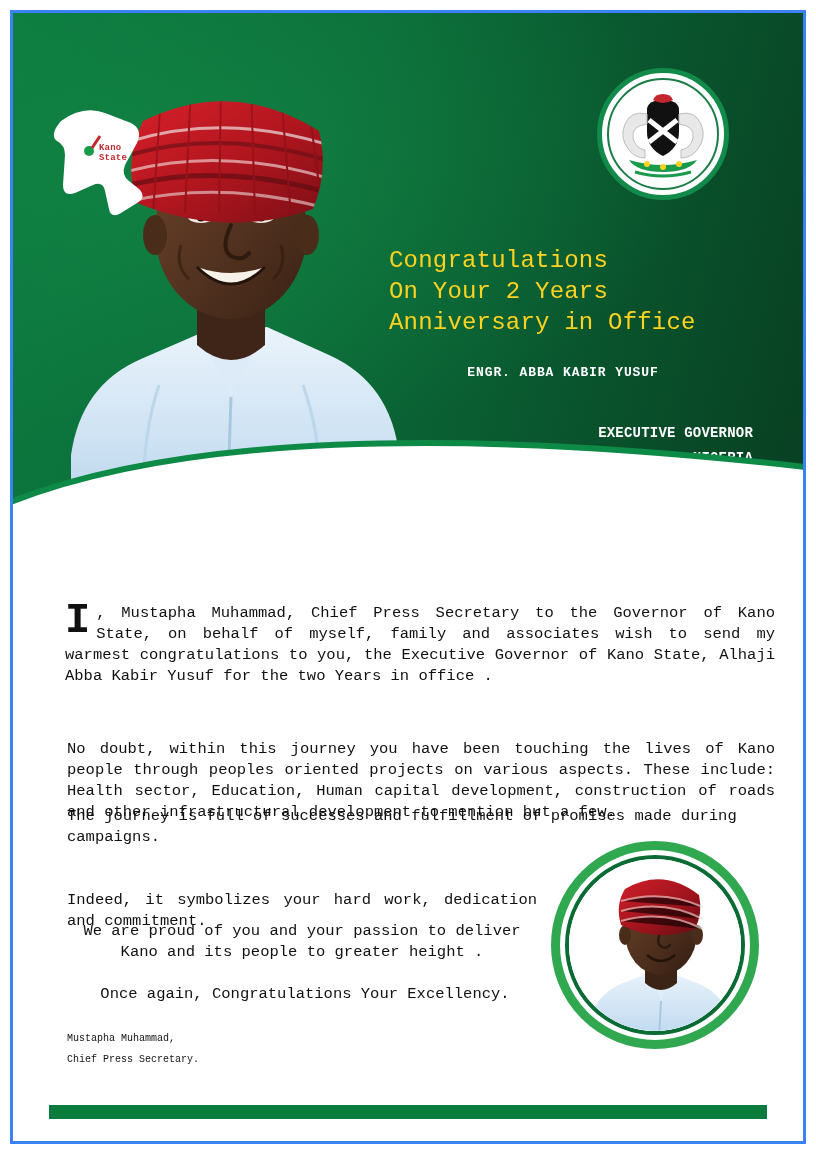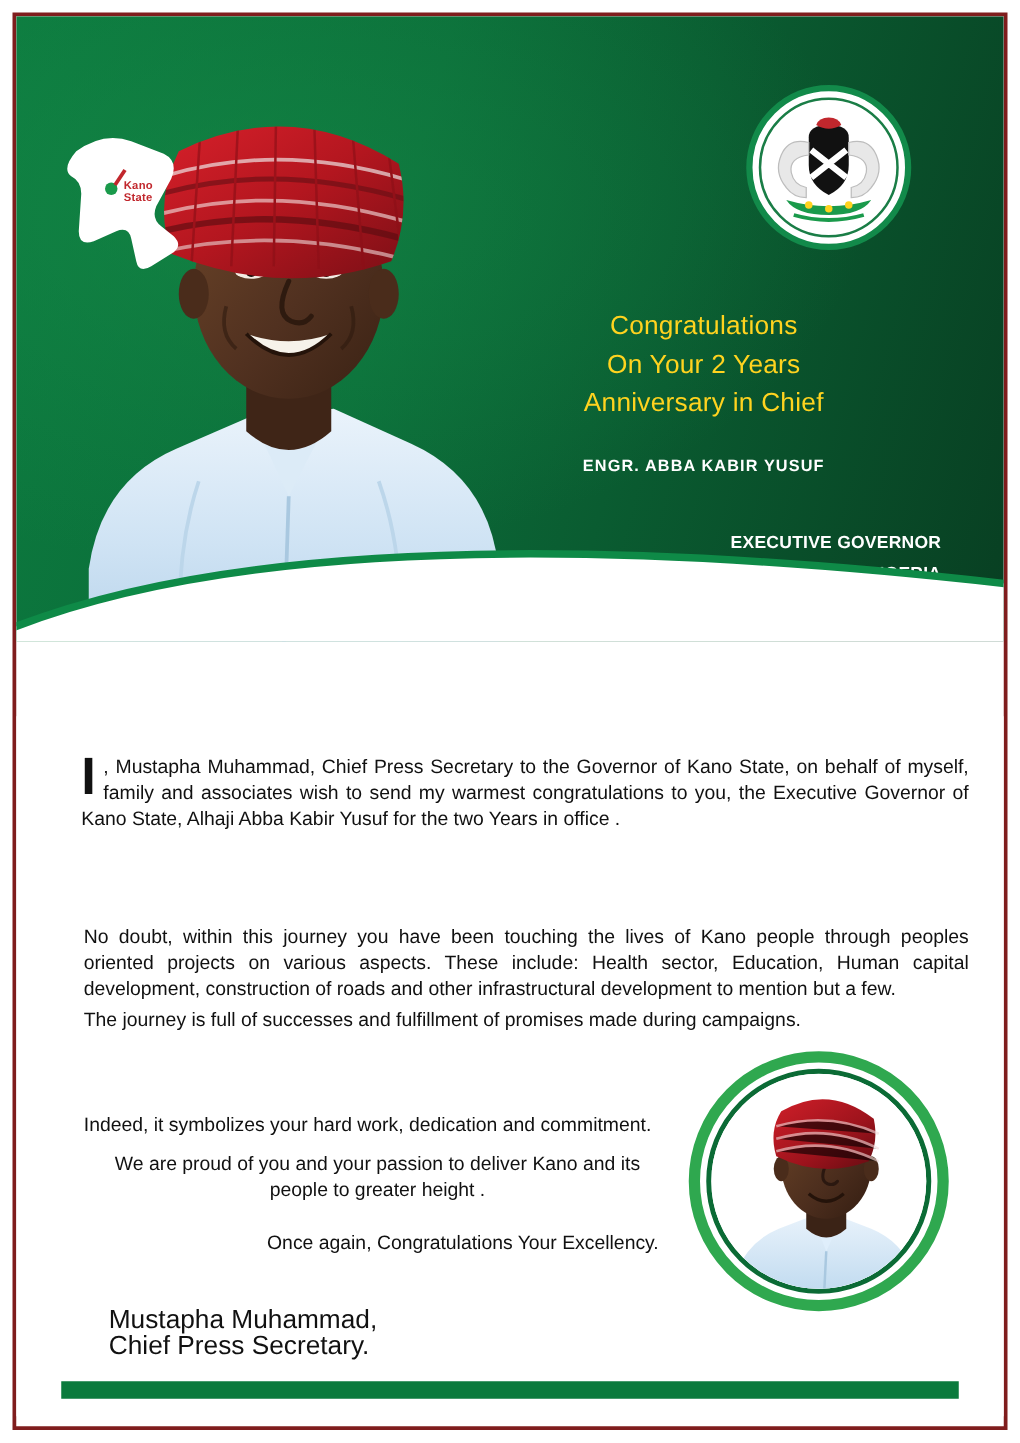--- a/index.html
+++ b/index.html
@@ -23,24 +23,25 @@
     left: 0; top: 0;
     width: 816px; height: 1154px;
     background: #ffffff;
     box-sizing: border-box;
     padding: 10px;
   }
   .inner {
     position: relative;
     width: 796px;
     height: 1134px;
-    border: 3px solid #7f1d1d;
+    border: 3px solid #3b82f6;
     box-sizing: border-box;
     overflow: hidden;
     background: #ffffff;
+    font-family: Liberation Mono, monospace;
   }
   
   .top-panel {
     position: absolute;
     left: 0; top: 0;
     width: 790px;
     height: 500px;
     background: linear-gradient(105deg, #0c7a3f 0%, #0b6d39 38%, #0a5c31 62%, #083f22 100%);
     overflow: hidden;
   }
@@ -106,26 +107,26 @@
   .portrait {
     position: absolute;
     left: 18px;
     top: 42px;
     width: 400px;
     height: 468px;
   }
   
   .headline {
     position: absolute;
-    right: 50px;
+    right: 34px;
     top: 232px;
     width: 380px;
-    text-align: center;
+    text-align: left;
     color: #ffd31f;
-    font-size: 21px;
+    font-size: 24px;
     line-height: 31px;
     font-weight: 400;
     letter-spacing: .2px;
   }
   .sub-name {
     position: absolute;
     right: 50px;
     top: 352px;
     width: 380px;
     text-align: center;
@@ -173,30 +174,29 @@
     font-size: 42px;
     line-height: 36px;
     font-weight: bold;
     padding: 0 6px 0 0;
     color: #111111;
   }
   .p2 { left: 54px; top: 132px; width: 708px; margin-top: 34px; }
   .p3 { left: 54px; top: 233px; width: 708px; text-align: left; }
   .p4 { left: 54px; top: 283px; width: 470px; margin-top: 34px; }
   .p5 { left: 54px; top: 348px; width: 470px; text-align: center; }
-  .p6 { left: 44px; top: 411px; width: 470px; text-align: right; }
+  .p6 { left: 57px; top: 411px; width: 470px; text-align: center; }
   .sign {
     position: absolute;
     left: 54px;
-    top: 472px;
+    top: 455px;
     width: 400px;
     color: #111111;
-    font-size: 21px;
+    font-size: 10px;
     line-height: 21px;
-    margin-left: 20px;
   }
   
   .circle-photo {
     position: absolute;
     right: 44px;
     top: 268px;
     width: 208px;
     height: 208px;
     border-radius: 50%;
     background: #ffffff;
@@ -331,21 +331,21 @@
               <circle cx="50" cy="83" r="3" fill="#ffd31f"></circle>
               <circle cx="66" cy="80" r="3" fill="#ffd31f"></circle>
               <path d="M22 88 q28 8 56 0" stroke="#1a9a4b" stroke-width="3" fill="none"></path>
             </svg>
           </div>
         </div>
 
         <div class="headline">
           <div>Congratulations</div>
           <div>On Your 2 Years</div>
-          <div>Anniversary in Chief</div>
+          <div>Anniversary in Office</div>
         </div>
         <div class="sub-name">ENGR. ABBA KABIR YUSUF</div>
         <div class="sub-title">
           <div>EXECUTIVE GOVERNOR</div>
           <div>KANO STATE OF NIGERIA</div>
         </div>
 
         <div class="swoosh">
           <svg width="820" height="200" viewBox="0 0 820 200" preserveAspectRatio="none">
             <path d="M0 92 Q 250 -10 820 56 L820 200 L0 200 Z" fill="#ffffff"></path>

